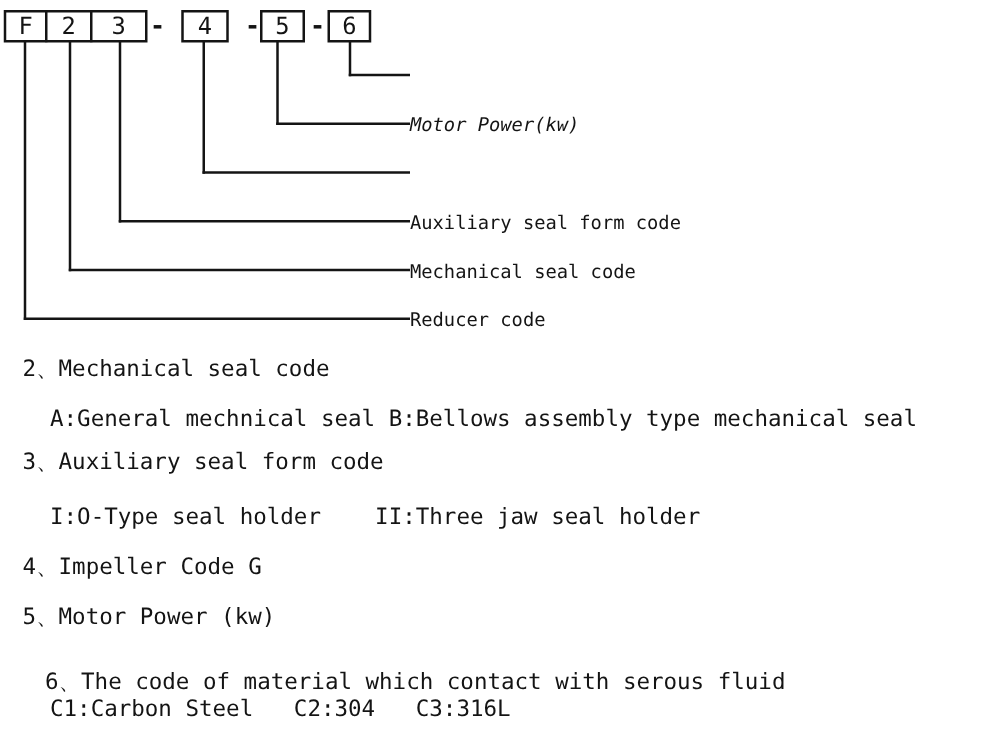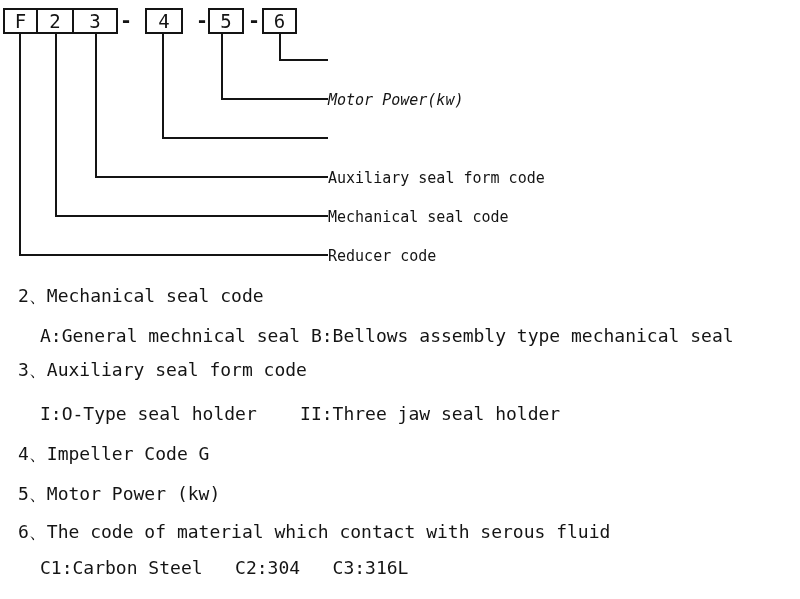--- a/index.html
+++ b/index.html
@@ -108,16 +108,16 @@
   <div class="callout" style="top:169px;">Auxiliary seal form code</div>
   <div class="callout" style="top:208px;text-align:right;">Mechanical seal code</div>
   <div class="callout" style="top:247px;">Reducer code</div>
 
   <div class="note-line note-main" style="top:286px;">2、Mechanical seal code</div>
   <div class="note-line note-sub" style="top:326px;">A:General mechnical seal B:Bellows assembly type mechanical seal</div>
   <div class="note-line note-main" style="top:360px;">3、Auxiliary seal form code</div>
   <div class="note-line note-sub" style="top:404px;">I:O-Type seal holder    II:Three jaw seal holder</div>
   <div class="note-line note-main" style="top:444px;">4、Impeller Code G</div>
   <div class="note-line note-main" style="top:484px;">5、Motor Power (kw)</div>
-  <div class="note-line note-main" style="top:522px;">6、The code of material which contact with serous fluid</div>
+  <div class="note-line note-main" style="top:536px;margin-left:18px;">6、The code of material which contact with serous fluid</div>
   <div class="note-line note-sub" style="top:558px;">C1:Carbon Steel   C2:304   C3:316L</div>
 
 </div>
 
 </body></html>

